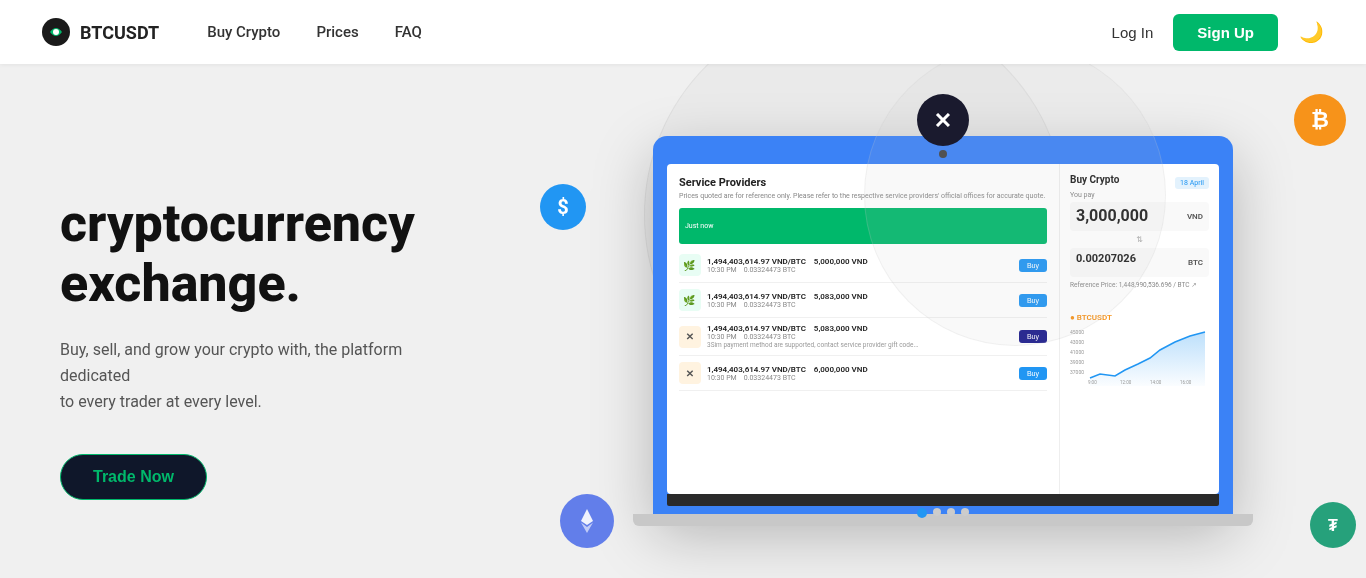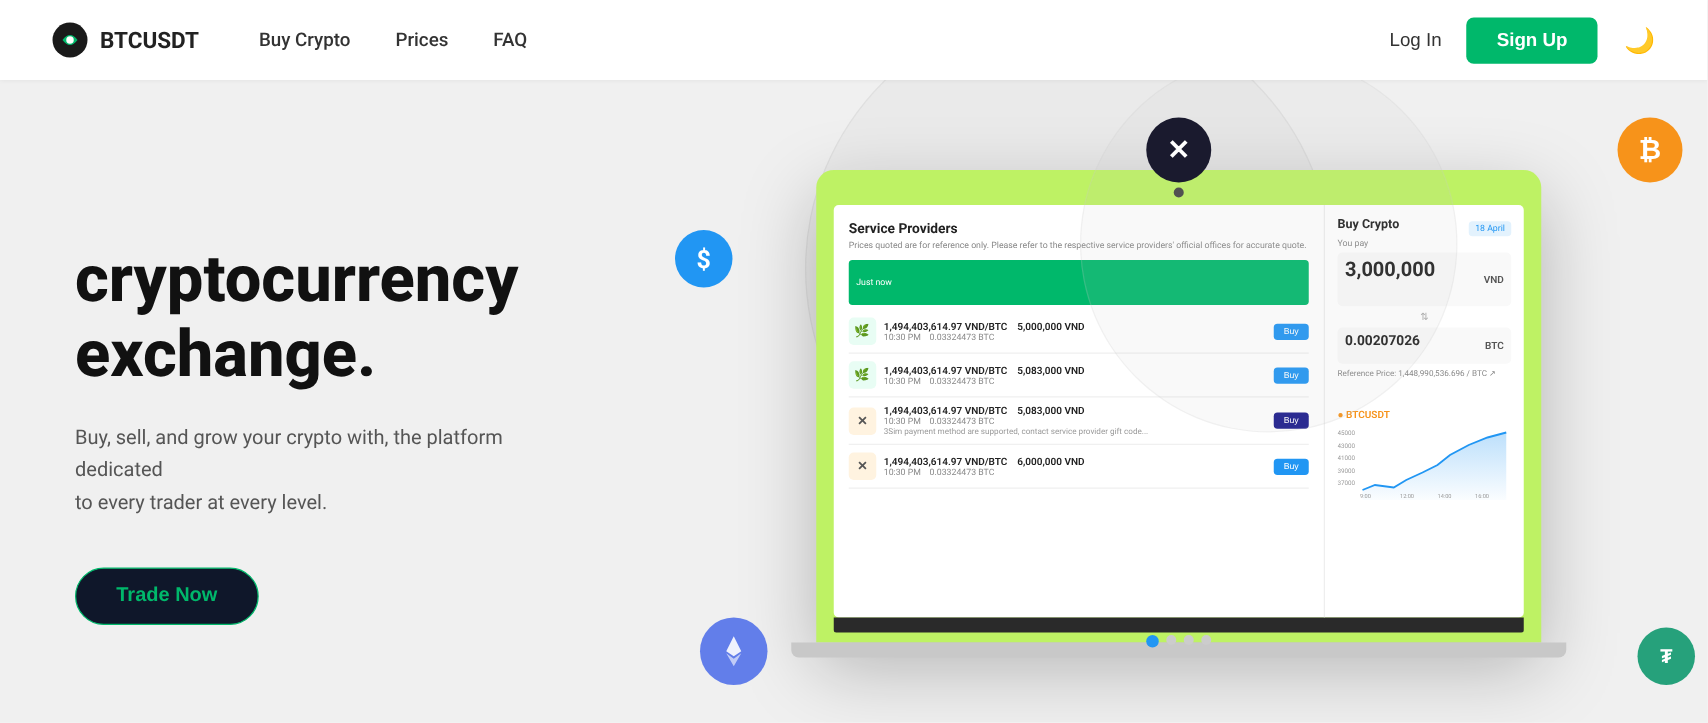--- a/index.html
+++ b/index.html
@@ -206,21 +206,21 @@
       font-size: 16px;
     }
 
     
     .laptop-wrap {
       position: relative;
       width: 580px;
       margin-top: 20px;
     }
     .laptop-body {
-      background: #bef264;
+      background: #3b82f6;
       border-radius: 14px 14px 0 0;
       padding: 14px 14px 8px;
       box-shadow: 0 20px 60px rgba(0,0,0,0.25);
     }
     .laptop-screen {
       background: #fff;
       border-radius: 4px;
       height: 330px;
       overflow: hidden;
       display: flex;
@@ -321,21 +321,21 @@
     .buy-title {
       font-size: 10px;
       font-weight: 700;
       color: #222;
       margin-bottom: 6px;
     }
     .buy-amount {
       font-size: 16px;
       font-weight: 700;
       color: #222;
-      margin-bottom: 16px;
+      margin-bottom: 2px;
     }
     .buy-sub {
       font-size: 8px;
       color: #444;
       margin-bottom: 8px;
     }
     .buy-label {
       font-size: 7px;
       color: #888;
     }

